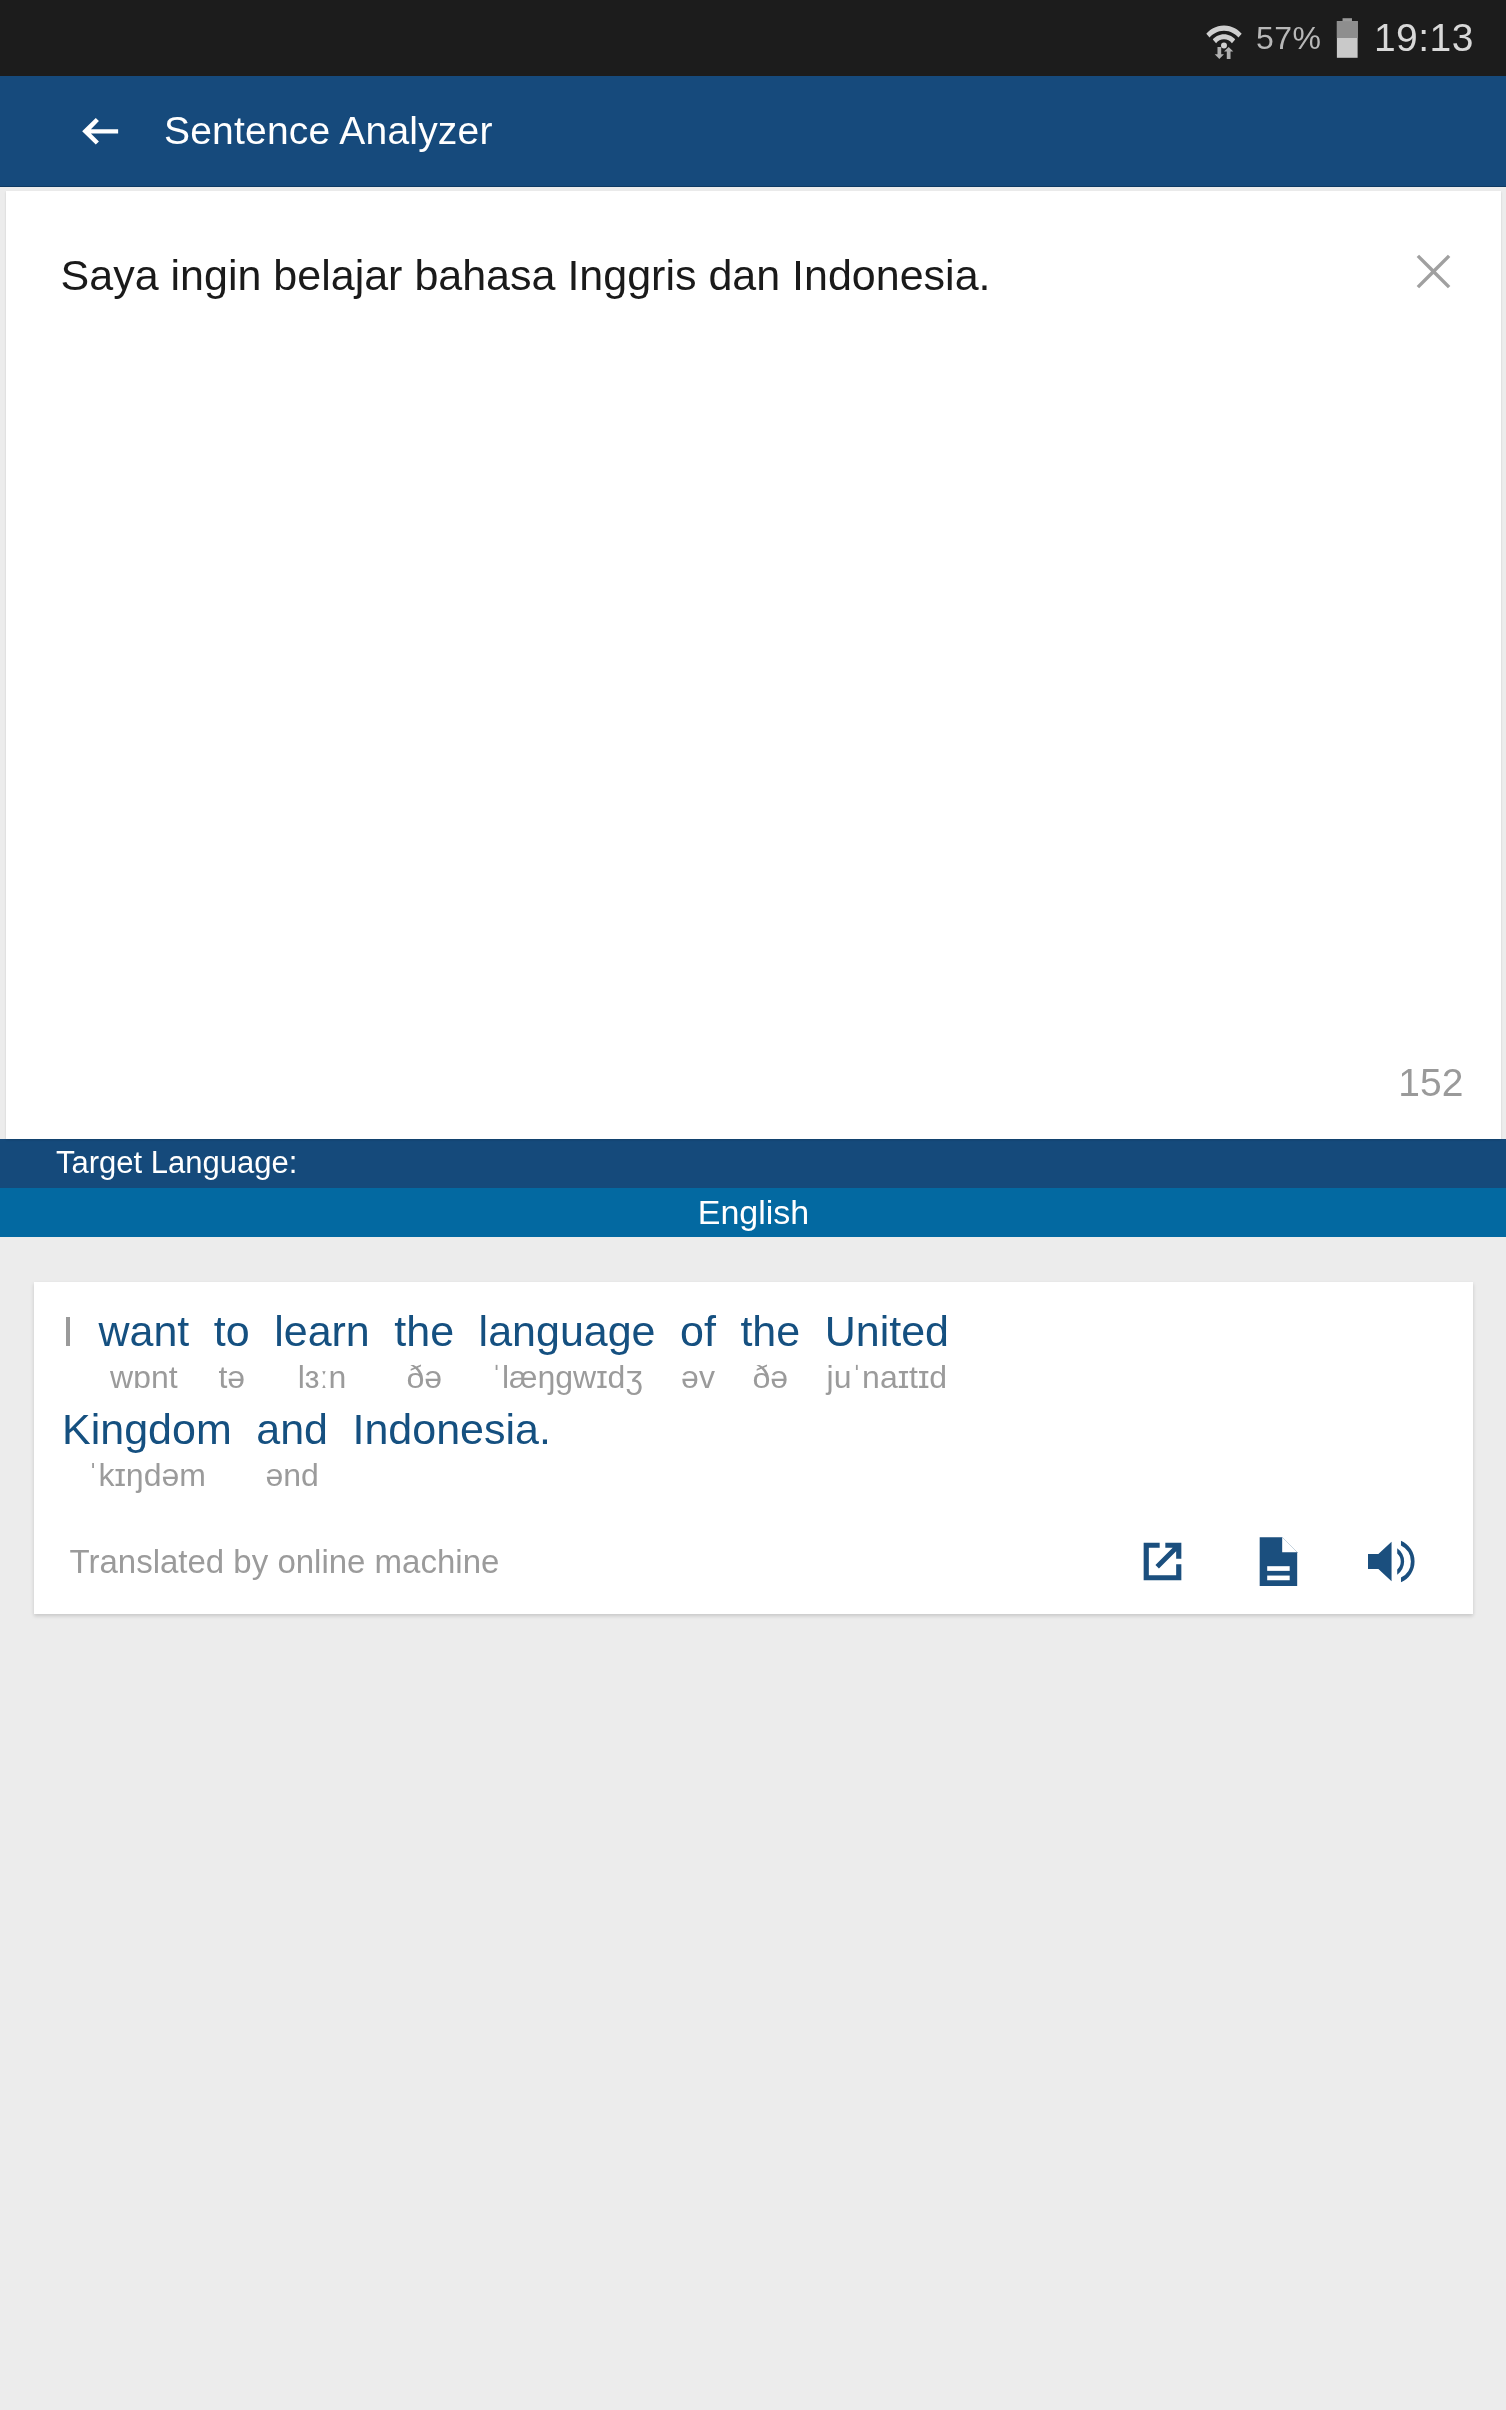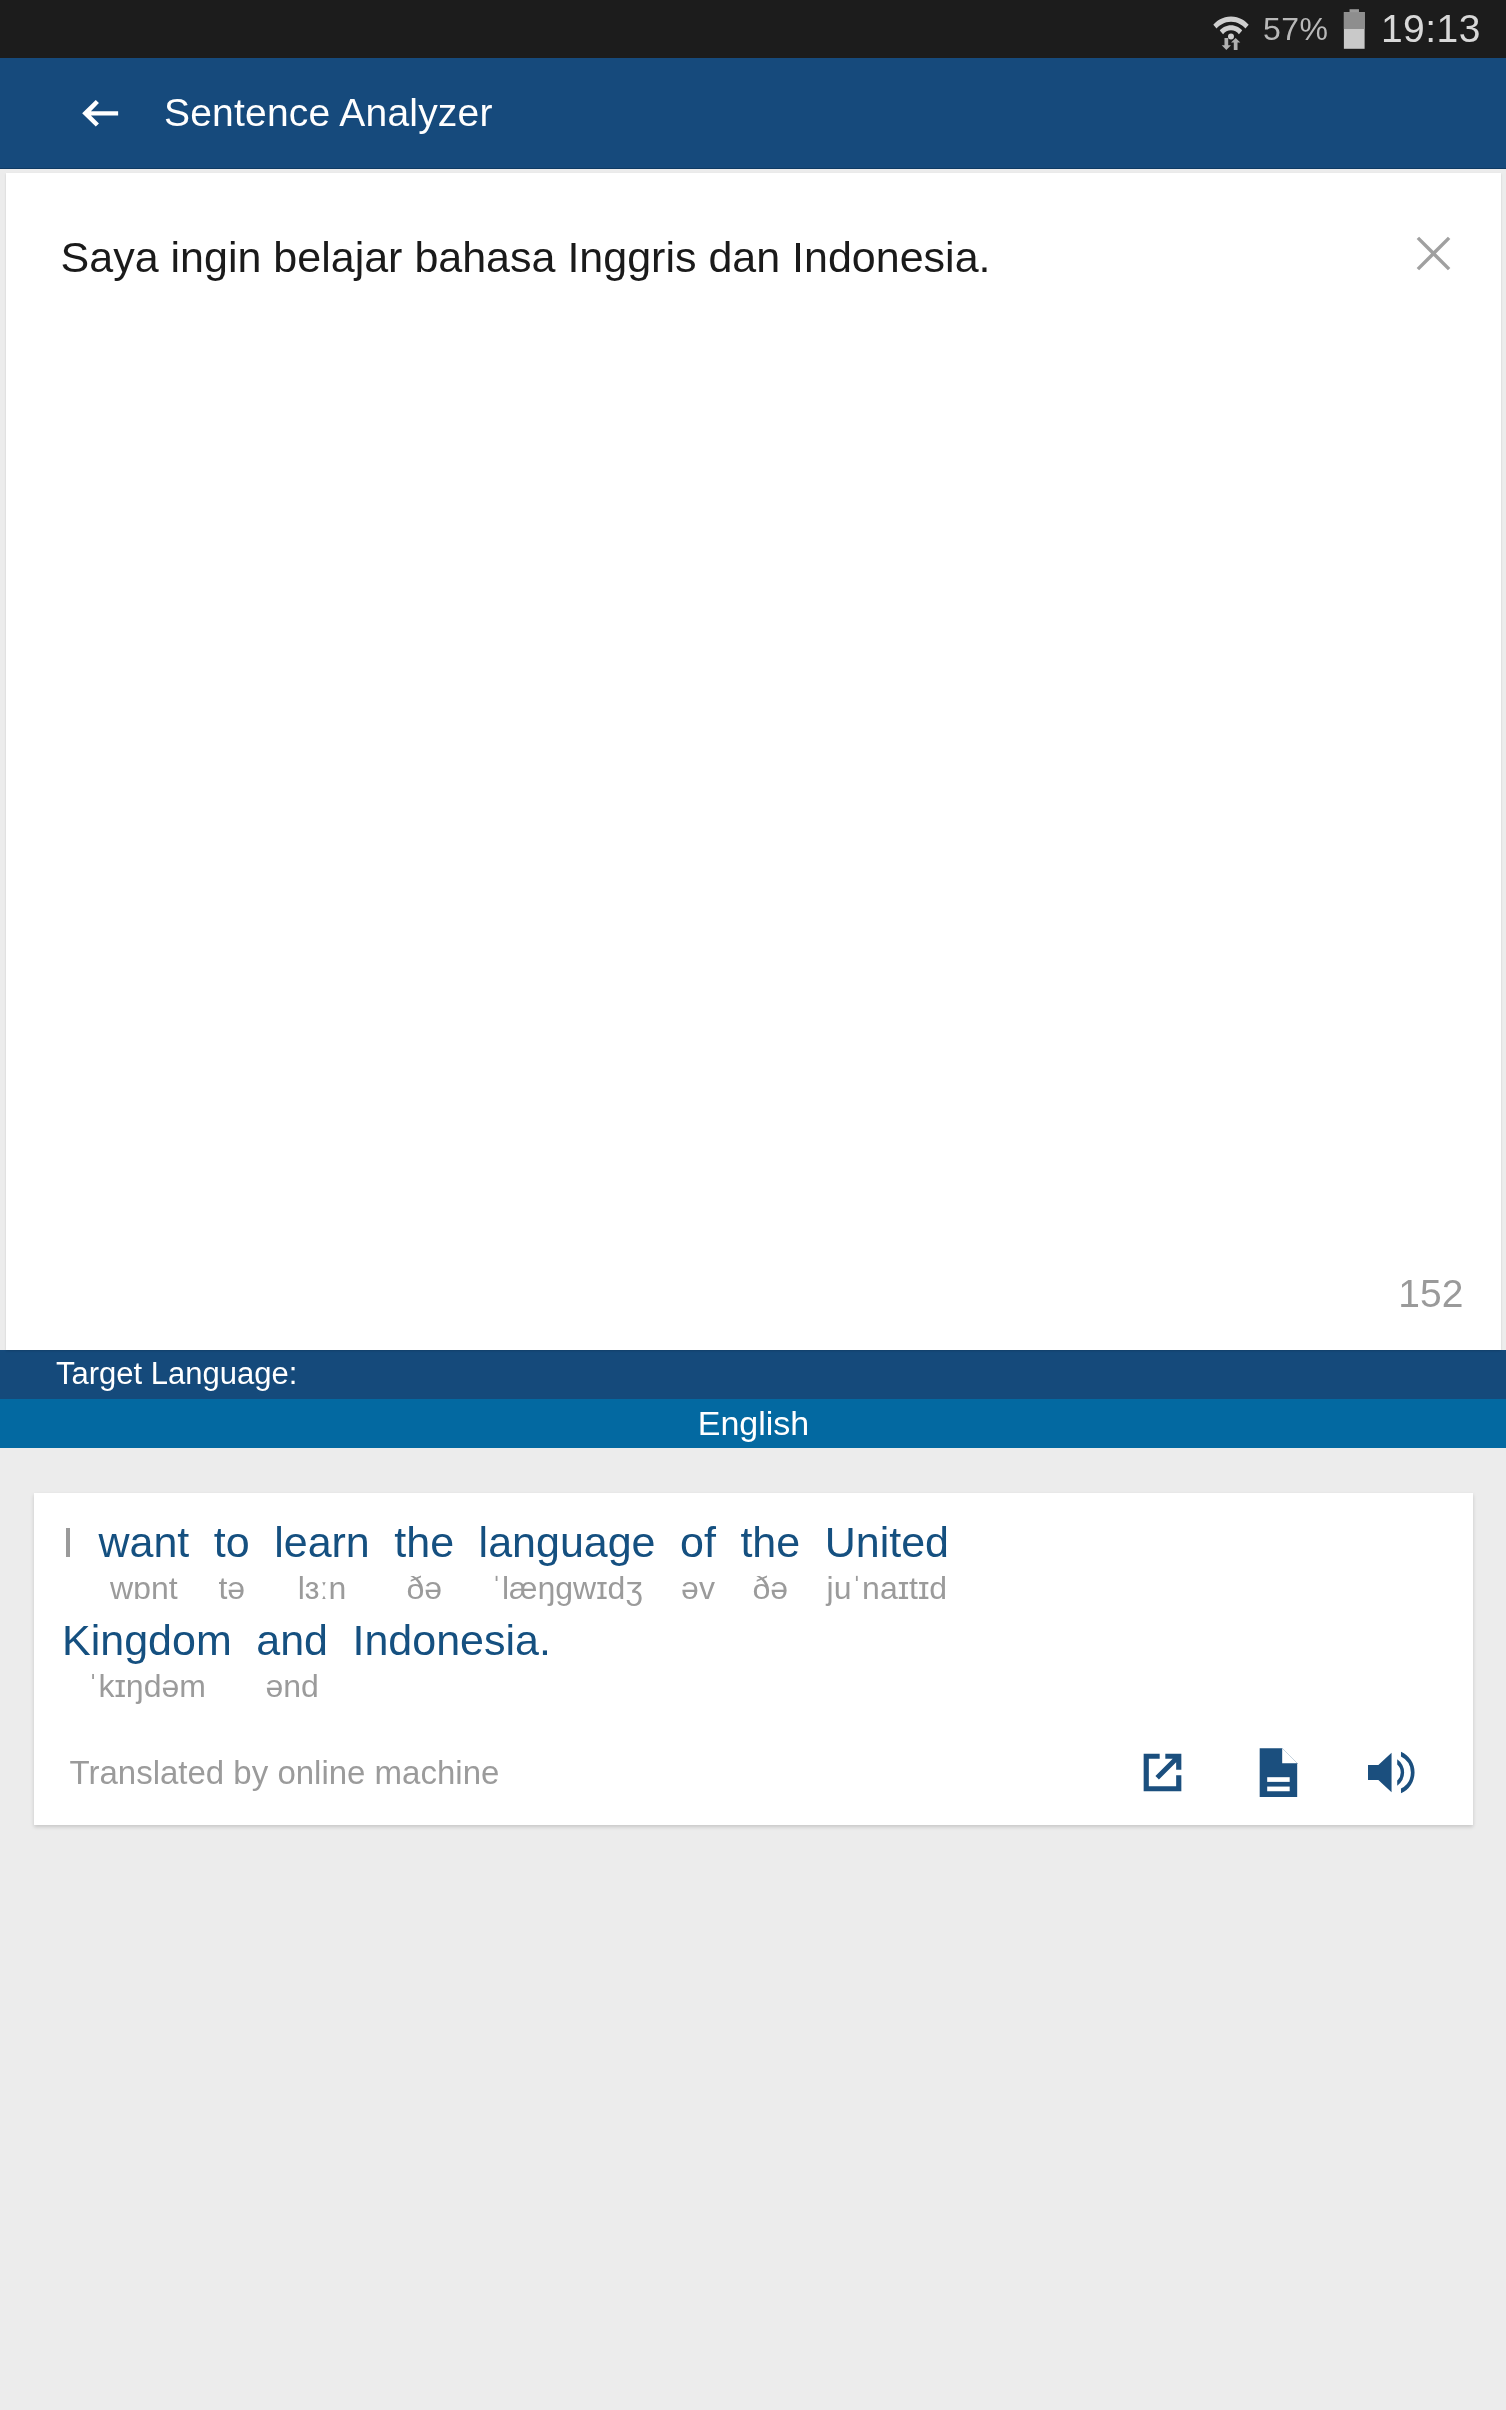--- a/index.html
+++ b/index.html
@@ -10,26 +10,26 @@
   }
 
   body {
     font-family: "Liberation Sans", sans-serif;
     background: #ececec;
     overflow: hidden;
   }
 
   
   .statusbar {
-    height: 58px;
+    height: 76px;
     background: #1c1c1c;
     display: flex;
     align-items: center;
     justify-content: flex-end;
-    padding-right: 26px;
+    padding-right: 33px;
     gap: 13px;
   }
   .sb-wifi { width: 38px; height: 41px; position: relative; }
   .sb-battery-pct {
     color: #b8b8b8;
     font-size: 32px;
     letter-spacing: 0.5px;
   }
   .sb-battery {
     width: 24.5px; height: 40px;
@@ -61,21 +61,21 @@
     color: #ffffff;
     font-size: 39px;
     font-weight: 400;
     letter-spacing: 0.2px;
   }
 
   
   .input-card {
     position: relative;
     background: #ffffff;
-    height: 1177px;
+    height: 948px;
     margin: 3.8px 5.6px 0 5.6px;
     box-shadow: 0 0.9px 1.9px rgba(0,0,0,0.14);
   }
   .input-sentence {
     position: absolute;
     left: 55px;
     top: 55px;
     right: 169px;
     font-size: 43px;
     color: #1a1a1a;

